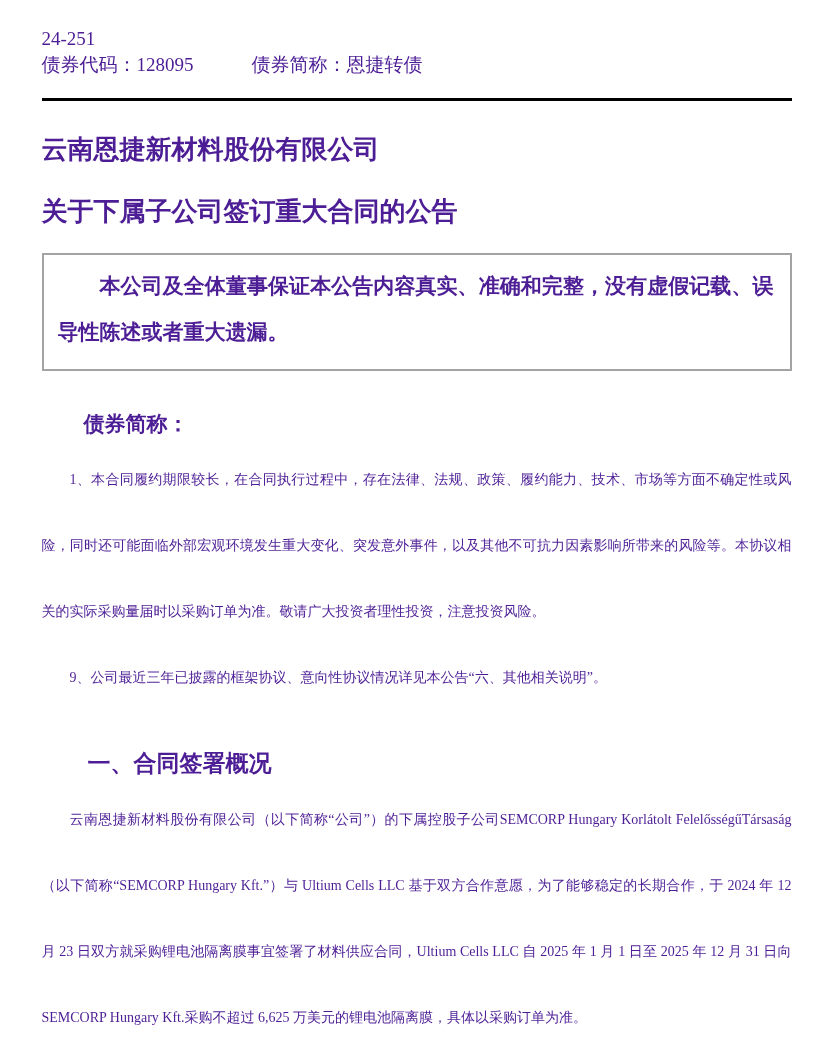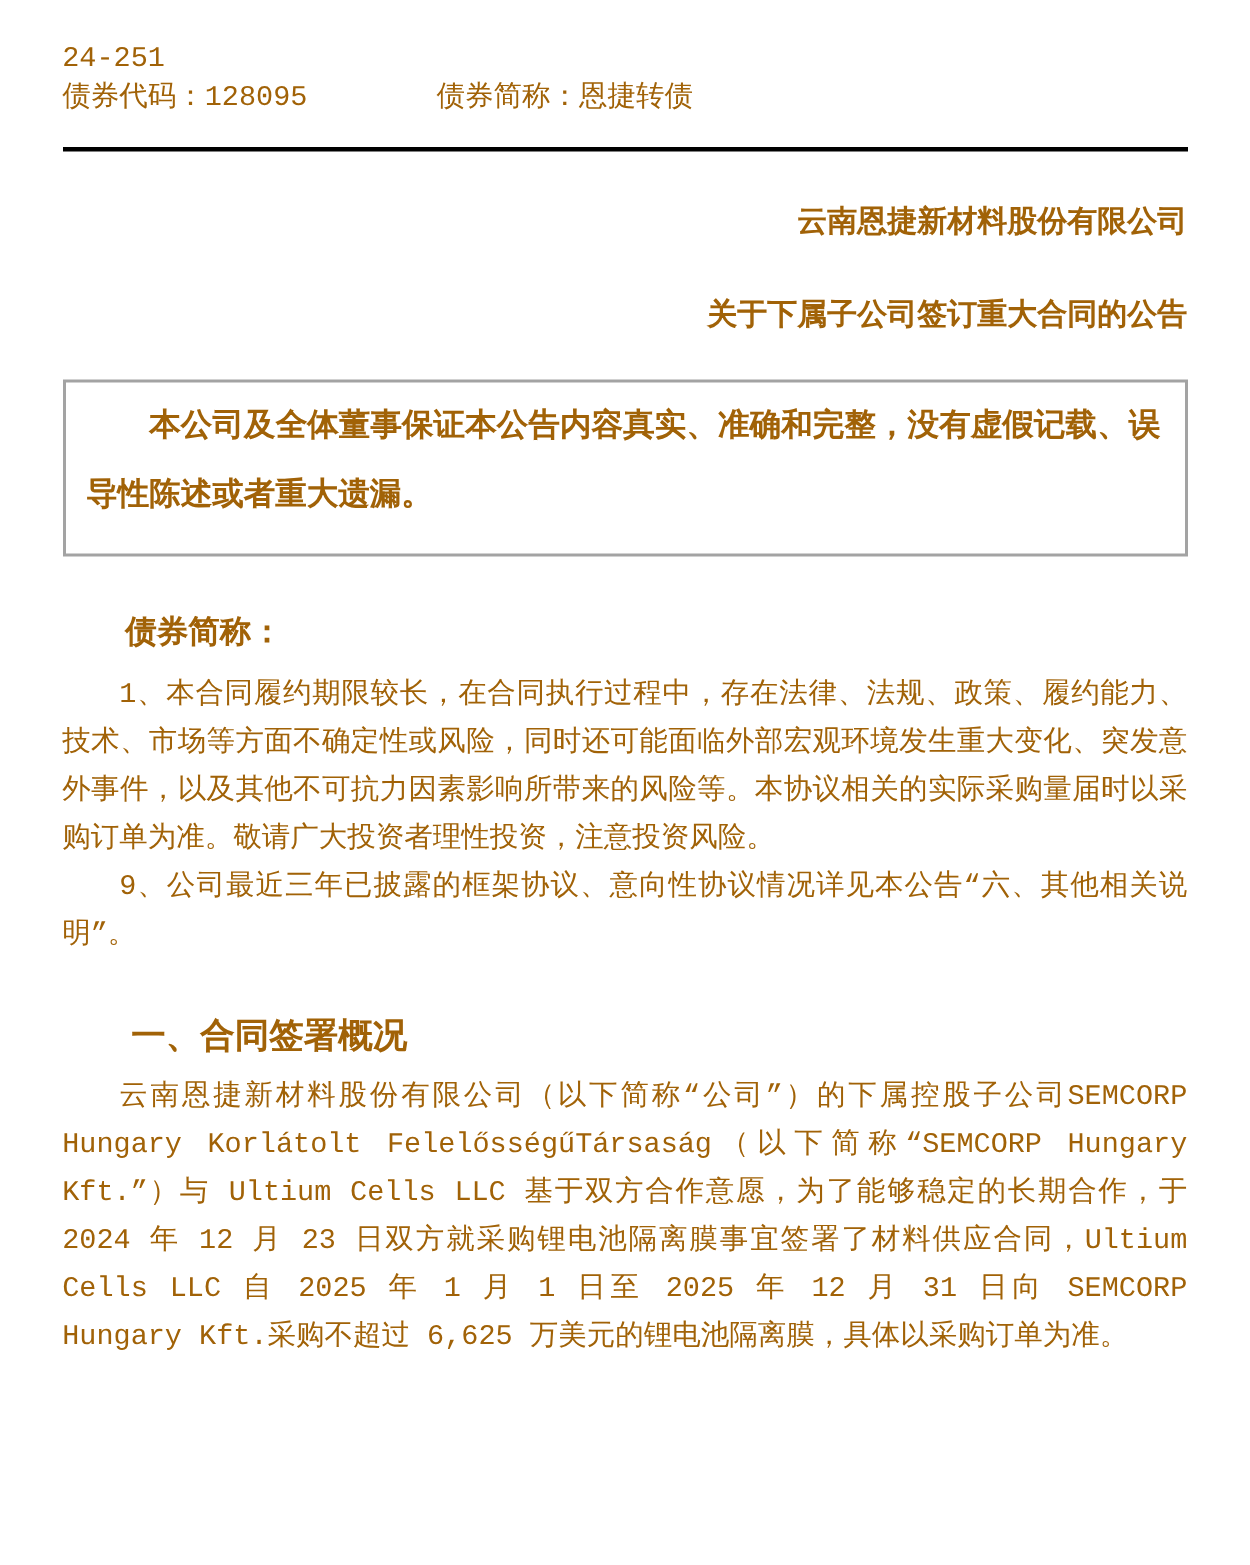--- a/index.html
+++ b/index.html
@@ -3,45 +3,45 @@
 <meta charset="utf-8">
 <style>
   * { margin: 0; padding: 0; box-sizing: border-box; }
   html, body { background: #ffffff; }
   .page {
     position: relative;
     width: 832px;
     height: 1043px;
     margin: 0 auto;
     background: #ffffff;
-    color: #a16207;
-    font-family: Liberation Mono, monospace;
+    color: #4c1d95;
+    font-family: Liberation Serif, serif;
     padding: 26px 41px 0 41px;
     overflow: hidden;
   }
   
   .doc-number {
     font-size: 19px;
     line-height: 26px;
   }
   .bond-row {
     display: flex;
     align-items: baseline;
     font-size: 19px;
     line-height: 26px;
     padding-bottom: 20px;
     border-bottom: 3px solid #000000;
   }
-  .bond-name { margin-left: 86px; text-align: right; }
+  .bond-name { margin-left: 58px; text-align: right; }
   
   .title-block {
     margin-top: 36px;
-    text-align: right;
+    text-align: left;
     font-weight: bold;
-    font-size: 20px;
+    font-size: 26px;
     line-height: 26px;
   }
   .title-subject { margin-top: 36px; }
   
   .disclaimer-box {
     margin-top: 28px;
     border: 2px solid #a3a3a3;
     padding: 8px 16px 14px 14px;
     font-weight: bold;
     font-size: 21px;
@@ -51,22 +51,22 @@
   }
   
   .body-heading {
     margin-top: 30px;
     font-weight: bold;
     font-size: 21px;
     line-height: 46px;
     text-indent: 2em;
   }
   .body-para {
-    font-size: 19px;
-    line-height: 32px;
+    font-size: 14px;
+    line-height: 66px;
     text-align: justify;
     text-indent: 2em;
   }
   .section-heading {
     margin-top: 30px;
     font-weight: bold;
     font-size: 23px;
     line-height: 46px;
     text-indent: 2em;
   }

